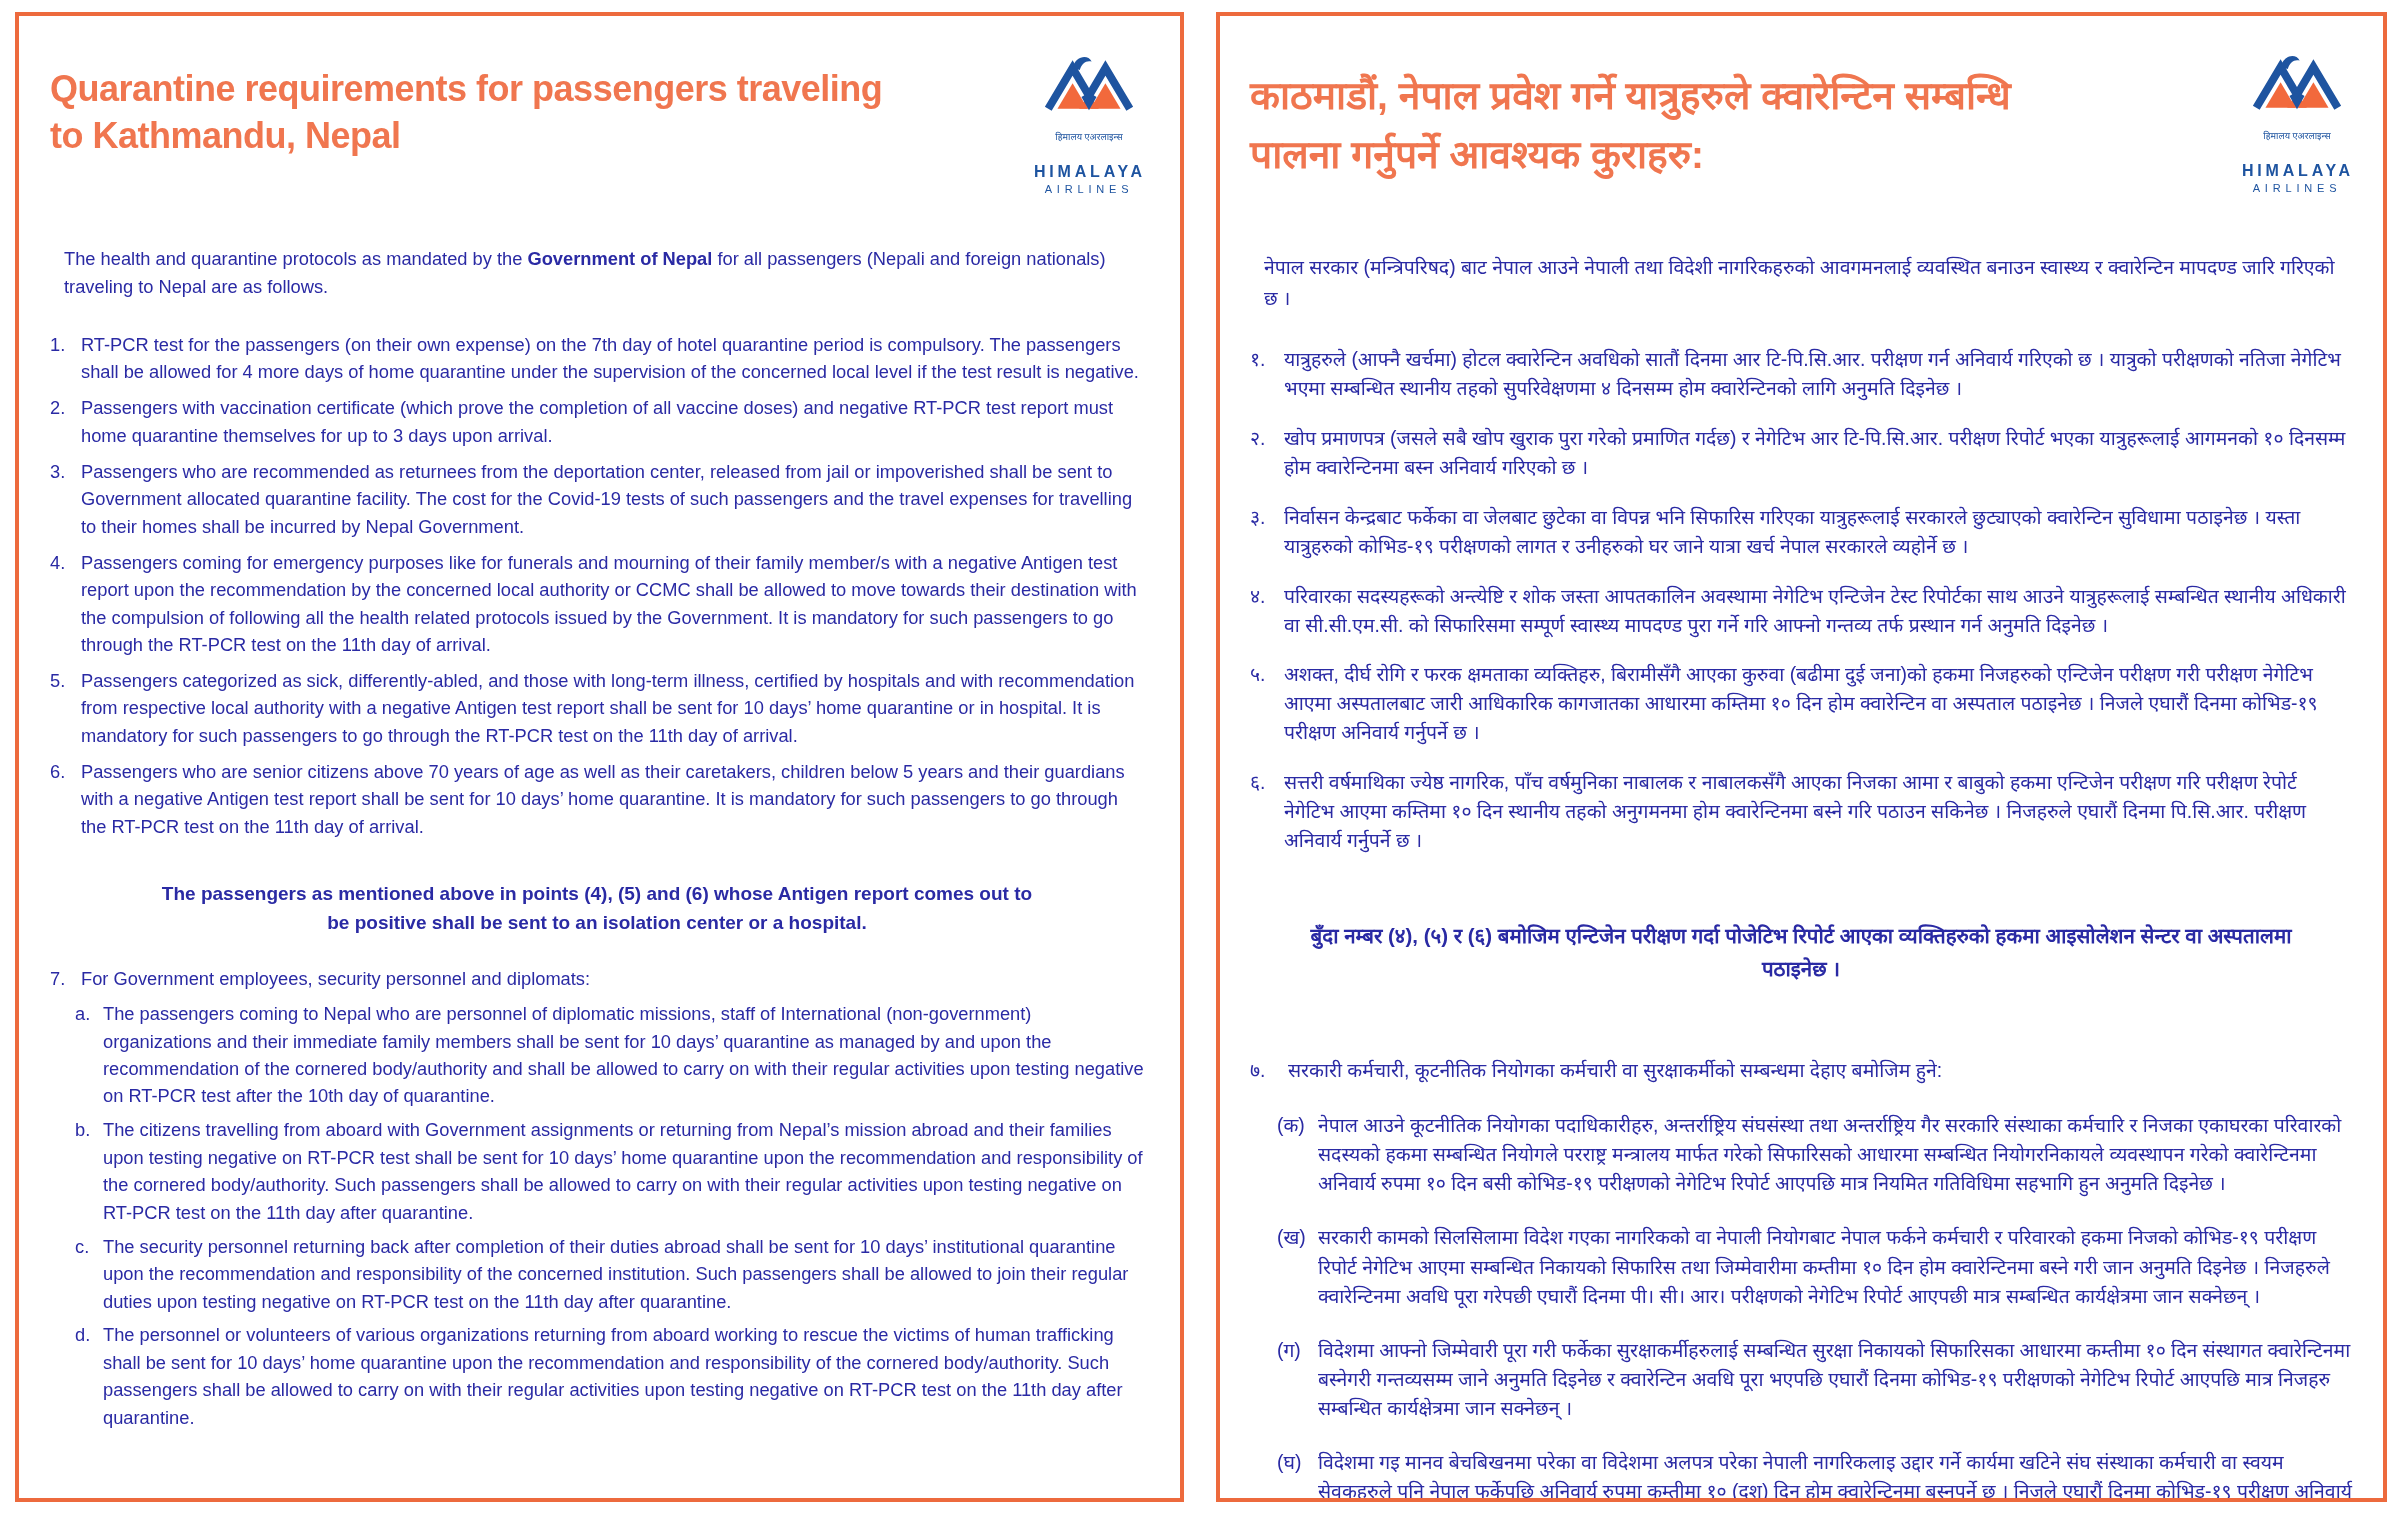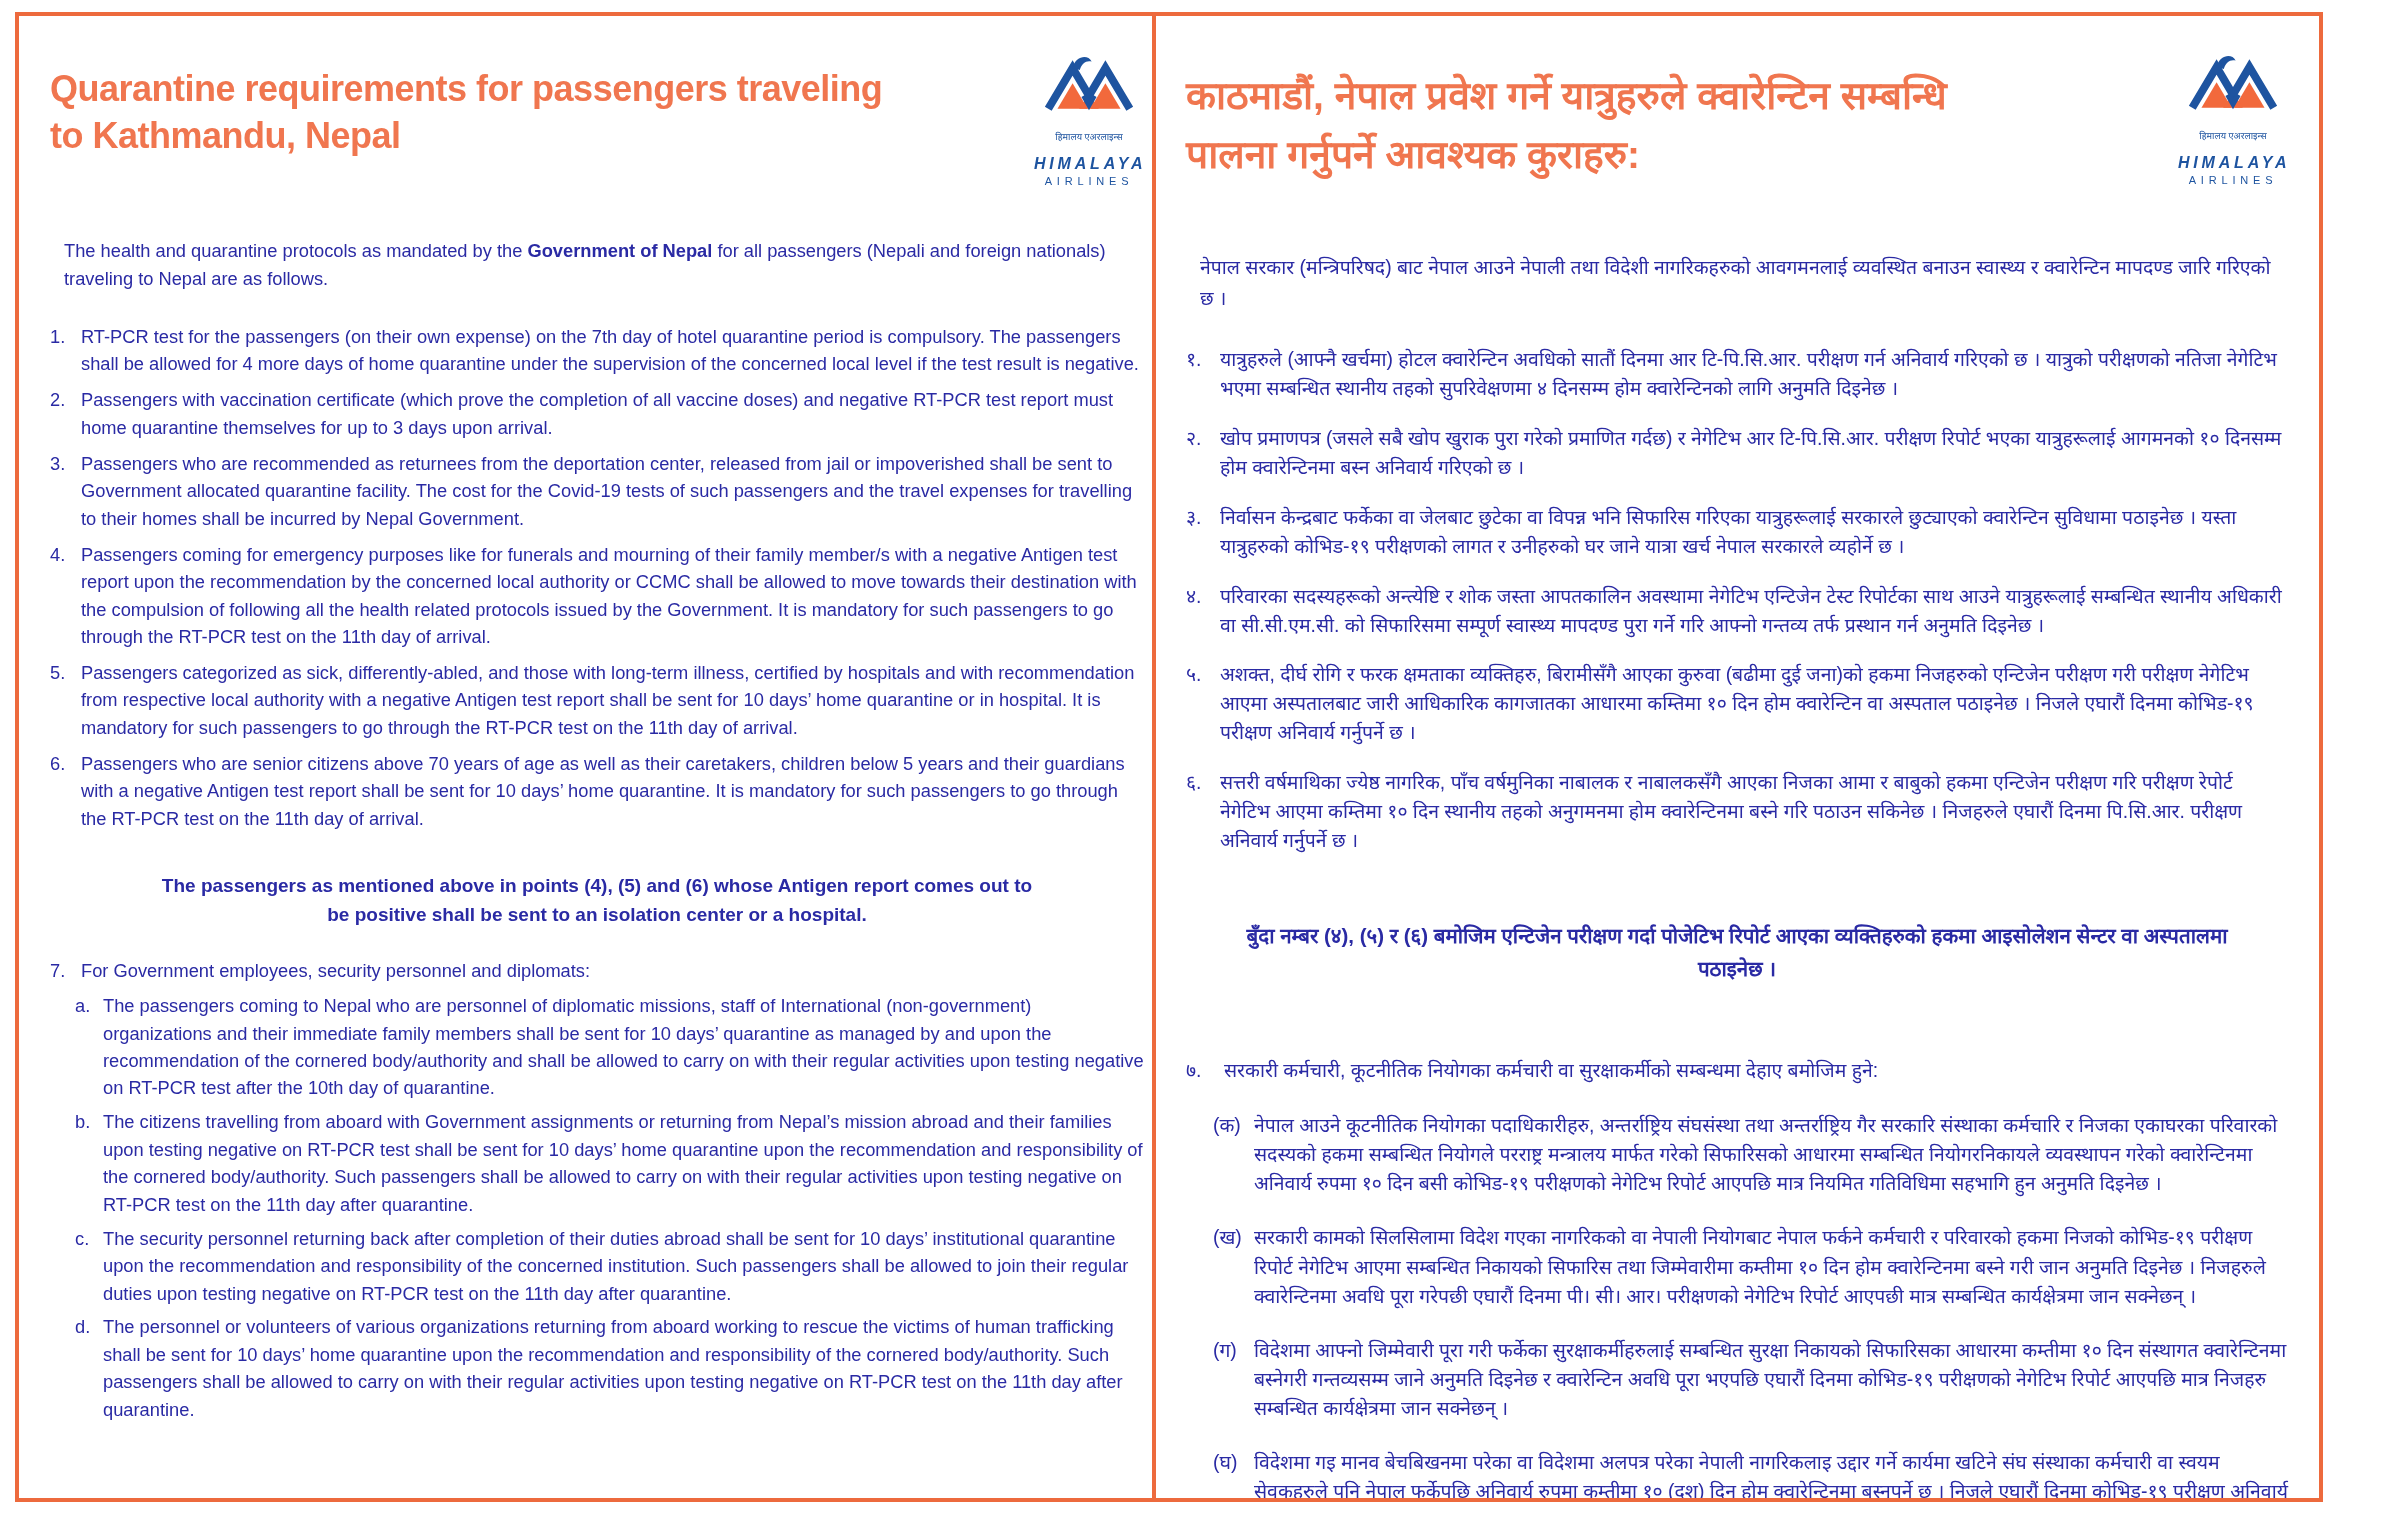--- a/index.html
+++ b/index.html
@@ -17,32 +17,32 @@
     background:#ffffff;
     font-family:"Liberation Sans","DejaVu Sans",sans-serif;
   }
   .panel{
     position:absolute;top:12px;height:1490px;
     border:4.8px solid var(--orange);
     background:#ffffff;
     overflow:hidden;
   }
   .panel-left{left:15px;width:1169px;padding:26px 36px 16px 31px;}
-  .panel-right{left:1152px;width:1171px;padding:25px 31px 16px 30px;}
+  .panel-right{left:1216px;width:1171px;padding:25px 31px 16px 30px;}
 
   .panel-header{display:flex;justify-content:space-between;align-items:flex-start;}
   .title{color:var(--title-orange);font-weight:bold;}
   .panel-left .title{font-size:36px;line-height:1.3;letter-spacing:-0.5px;}
   .panel-right .title{font-size:39px;line-height:1.5;}
   .title .tline{display:block;}
 
   .logo{flex:0 0 auto;width:110px;text-align:center;margin-top:5.4px;}
   .logo svg{display:block;margin:0 auto;width:92px;height:75px;}
   .logo-dev{display:block;color:var(--logo-blue);font-size:9.2px;margin-top:7.5px;white-space:nowrap;}
-  .logo-brand{display:block;color:var(--logo-blue);font-size:16px;font-weight:bold;letter-spacing:3.8px;margin-top:12px;font-style:italic;}
+  .logo-brand{display:block;color:var(--logo-blue);font-size:16px;font-weight:bold;letter-spacing:3.8px;margin-top:20px;}
   .logo-sub{display:block;color:var(--logo-blue);font-size:11px;letter-spacing:4.8px;margin-top:2.2px;}
 
   .intro{color:var(--blue);margin-left:14px;}
   .panel-left .intro{font-size:18.3px;line-height:1.55;margin-top:50px;}
   .panel-right .intro{font-size:19.4px;line-height:1.6;margin-top:42px;}
   .intro b{font-weight:bold;}
 
   .items{display:flex;flex-direction:column;color:var(--blue);}
   .panel-left .items{margin-top:29px;gap:8.6px;font-size:18.3px;line-height:1.5;}
   .panel-right .items{margin-top:31px;gap:20.5px;font-size:19.4px;line-height:1.5;}

